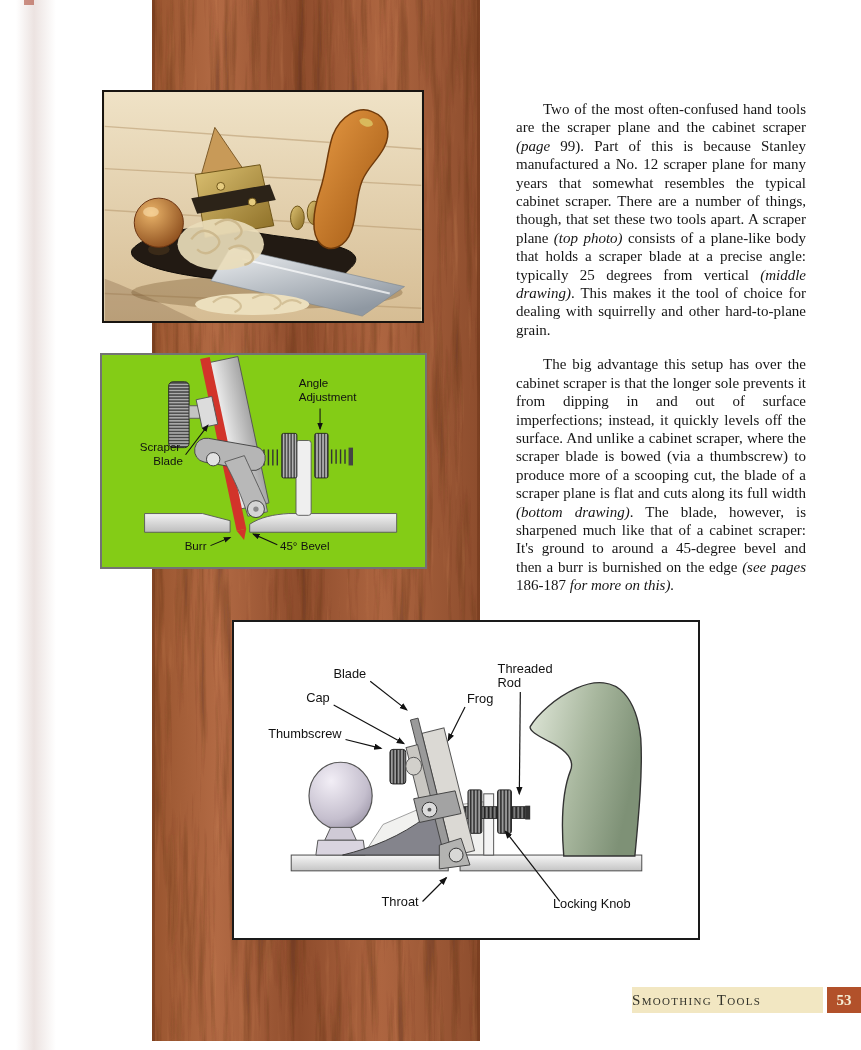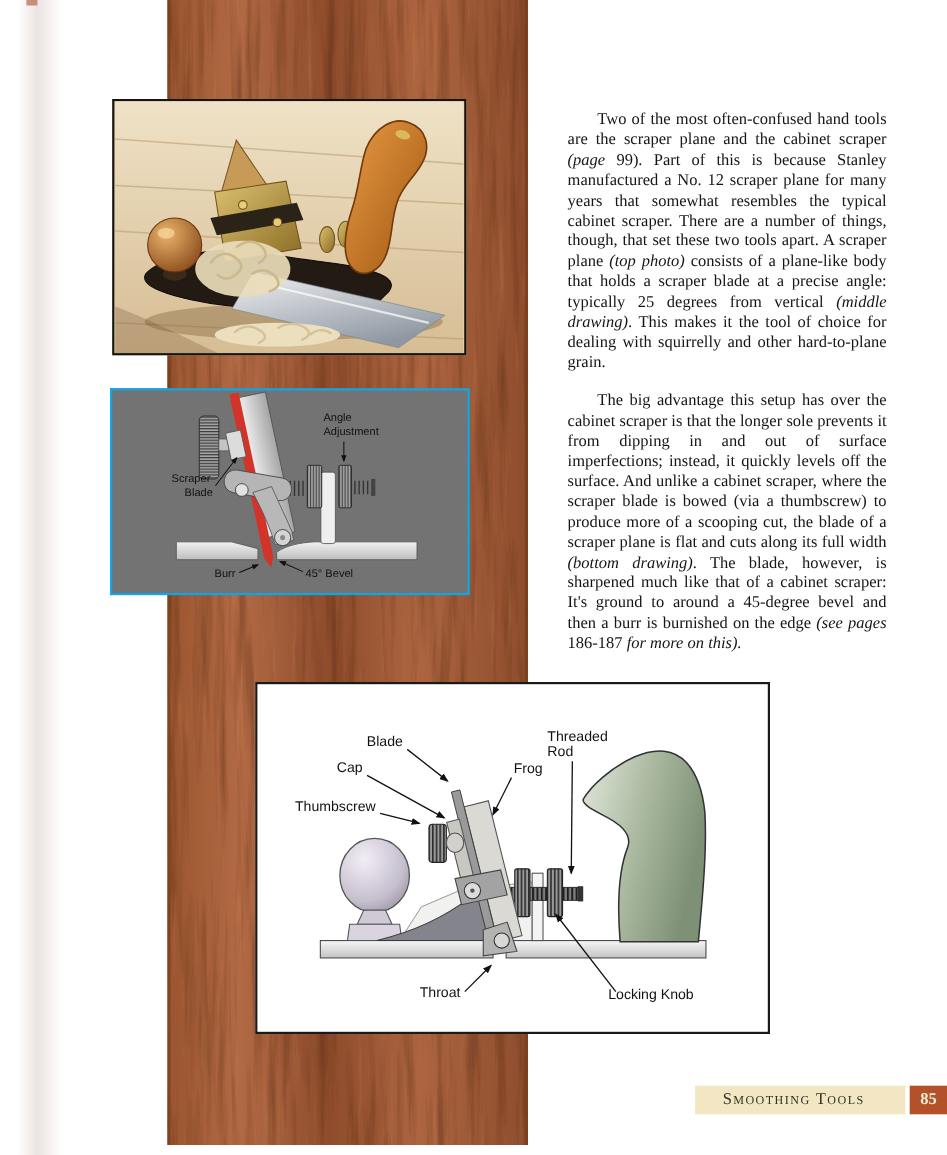--- a/index.html
+++ b/index.html
@@ -5,32 +5,32 @@
   html,body{margin:0;padding:0;background:#ffffff;}
   .page{position:relative;width:861px;height:1050px;background:#ffffff;overflow:hidden;
         font-family:"Liberation Serif",serif;}
   .gutter{position:absolute;left:16px;top:0;width:40px;height:1050px;
           background:linear-gradient(90deg,rgba(255,255,255,0) 0%,rgba(168,128,118,0.22) 45%,rgba(255,255,255,0) 100%);}
   .gutter-tick{position:absolute;left:24px;top:0;width:10px;height:5px;background:rgba(168,62,42,0.55);}
   .wood{position:absolute;left:152px;top:0;width:328px;height:1041px;}
   figure{margin:0;}
   .photo-box{position:absolute;left:102px;top:90px;width:322px;height:233px;
              border:2px solid #181410;box-sizing:border-box;background:#e6d7b6;}
-  .mid-box{position:absolute;left:100px;top:353px;width:327px;height:188px;
-           border:2px solid #0ea5e9;box-sizing:border-box;background:#737373;}
+  .mid-box{position:absolute;left:100px;top:353px;width:327px;height:216px;
+           border:2px solid #737373;box-sizing:border-box;background:#84cc16;}
   .bot-box{position:absolute;left:232px;top:620px;width:468px;height:320px;
            border:2px solid #1a1a1a;box-sizing:border-box;background:#ffffff;}
   .photo-box svg,.mid-box svg,.bot-box svg{display:block;width:100%;height:100%;}
   .article{position:absolute;left:500px;top:84px;width:322px;color:#151515;}
   .article h1{font:400 31px/1.15 "Liberation Serif",serif;letter-spacing:1.5px;word-spacing:6px;
               margin:0 0 13px 0;white-space:nowrap;color:#131313;}
   .article p{font:15px/18.4px "Liberation Serif",serif;text-align:justify;margin:16px;text-indent:27px;}
   .it{font-style:italic;}
   .footer-bar{position:absolute;left:632px;top:987px;width:191px;height:26px;
-              display:flex;align-items:center;justify-content:center;padding-right:12px;box-sizing:border-box;}
+              display:flex;align-items:center;justify-content:flex-start;padding-right:12px;box-sizing:border-box;}
   .footer-bar span{font:15px "Liberation Serif",serif;font-variant:small-caps;letter-spacing:1.3px;color:#33332a;}
   .footer-badge{position:absolute;left:827px;top:987px;width:34px;height:26px;
                 display:flex;align-items:center;justify-content:center;}
   .footer-badge span{font:bold 15px "Liberation Serif",serif;color:#f6eed4;}
   .dlabel{font:13px "Liberation Sans",sans-serif;fill:#111111;}
   .aline{stroke:#111111;stroke-width:1.2;fill:none;}
 </style>
 </head>
 <body>
 
@@ -290,16 +290,16 @@
 
   <main class="article">
     <p><span>Two of the most often-confused hand tools are the scraper plane and the cabinet scraper </span><span class="it">(page</span><span> 99). Part of this is because Stanley manufactured a No. 12 scraper plane for many years that somewhat resembles the typical cabinet scraper. There are a number of things, though, that set these two tools apart. A scraper plane </span><span class="it">(top photo)</span><span> consists of a plane-like body that holds a scraper blade at a precise angle: typically 25 degrees from vertical </span><span class="it">(middle drawing)</span><span>. This makes it the tool of choice for dealing with squirrelly and other hard-to-plane grain.</span></p>
     <p><span>The big advantage this setup has over the cabinet scraper is that the longer sole prevents it from dipping in and out of surface imperfections; instead, it quickly levels off the surface. And unlike a cabinet scraper, where the scraper blade is bowed (via a thumbscrew) to produce more of a scooping cut, the blade of a scraper plane is flat and cuts along its full width </span><span class="it">(bottom drawing)</span><span>. The blade, however, is sharpened much like that of a cabinet scraper: It's ground to around a 45-degree bevel and then a burr is burnished on the edge </span><span class="it">(see pages</span><span> 186-187 </span><span class="it">for more on this).</span></p>
   </main>
 
   <div class="footer-bar" style="background: rgb(242, 231, 194);">
     <span>Smoothing Tools</span>
   </div>
   <div class="footer-badge" style="background: rgb(178, 81, 42);">
-    <span>85</span>
+    <span>53</span>
   </div>
 
 </div>
 
 </body></html>

